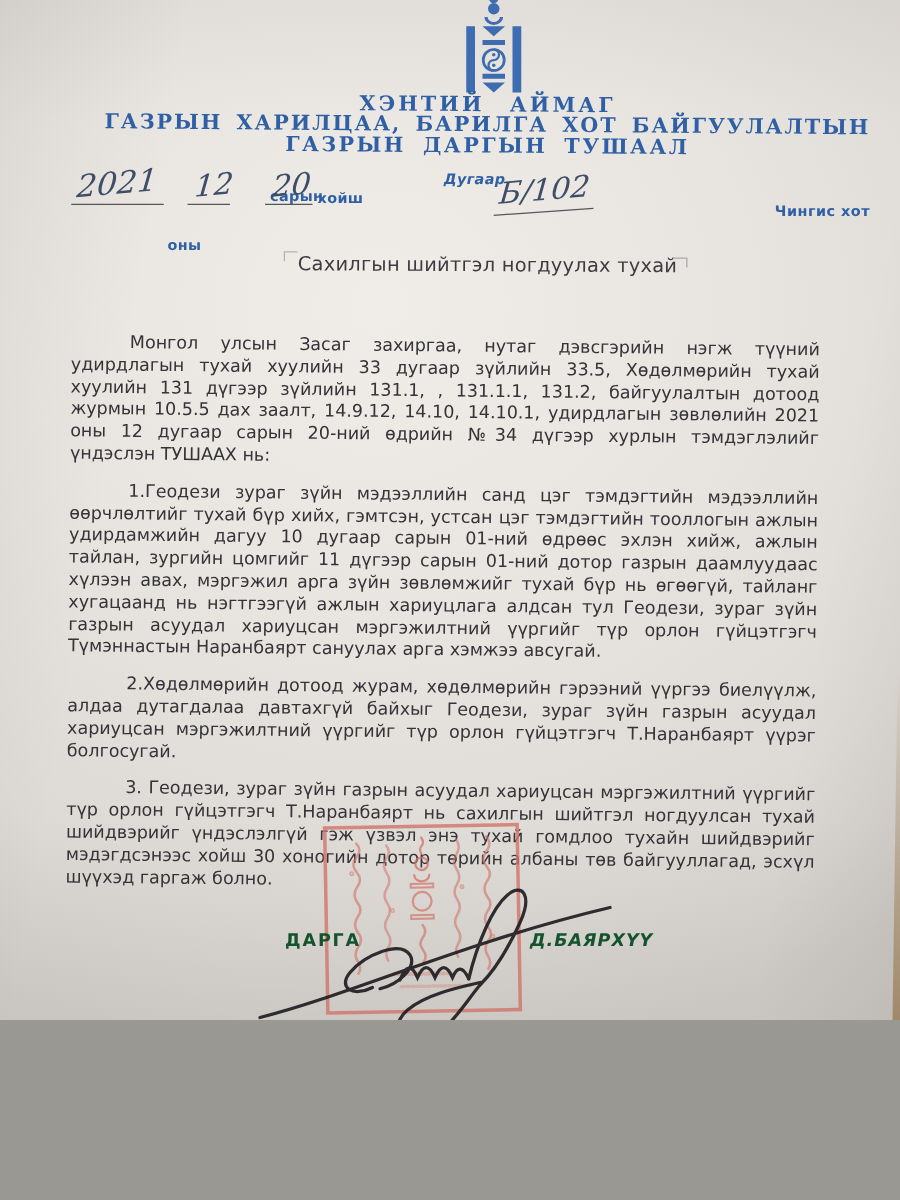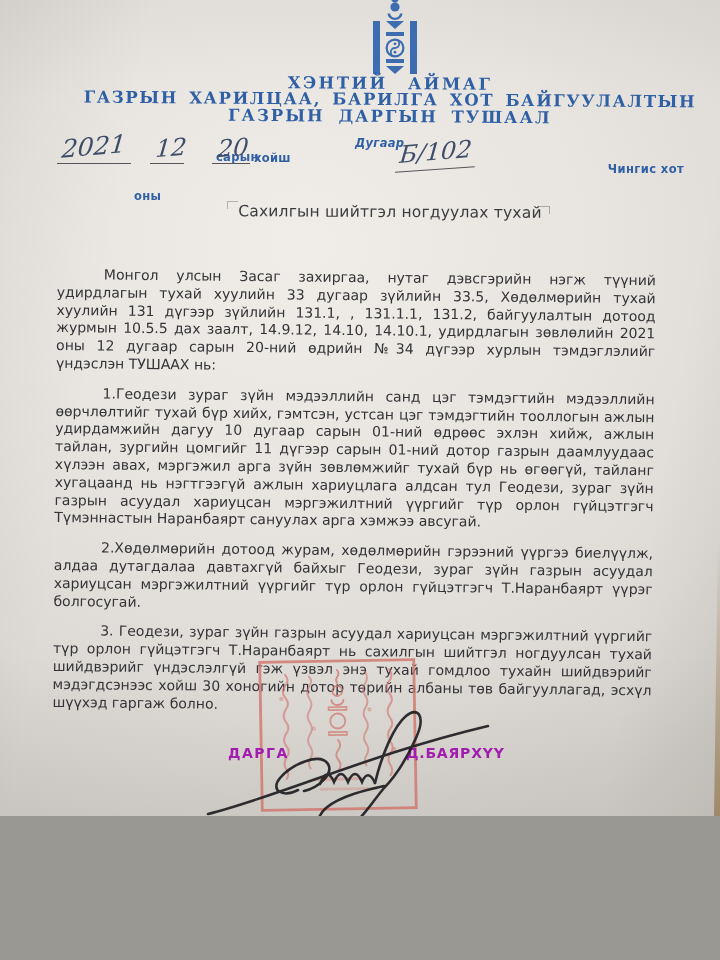--- a/index.html
+++ b/index.html
@@ -25,39 +25,39 @@
   }
   .hl1{font-size:16.5px;letter-spacing:2.5px;word-spacing:12px;line-height:17px;}
   .hl2{font-size:16.5px;letter-spacing:1.6px;word-spacing:4px;line-height:16.5px;}
   .hl3{font-size:16.5px;letter-spacing:2px;word-spacing:6px;line-height:16.5px;}
   .dlabel{position:absolute;color:#2f5fa5;font-weight:bold;font-size:11.5px;letter-spacing:.3px;}
   .hand{
     position:absolute;font-family:"DejaVu Serif","Liberation Serif",serif;font-style:italic;
     color:#3e4d68;transform:skewX(-10deg) rotate(-5deg);font-size:24px;white-space:nowrap;
   }
   .dline{position:absolute;border-bottom:1.6px solid #55555a;}
-  .city{position:absolute;right:36px;top:162px;color:#2f5fa5;font-weight:bold;font-size:11.5px;letter-spacing:.4px;}
+  .city{position:absolute;right:24px;top:162px;color:#2f5fa5;font-weight:bold;font-size:11.5px;letter-spacing:.4px;}
   .title{
     position:absolute;left:40px;top:203px;width:700px;text-align:center;
     font-size:15.5px;color:#3b3b40;letter-spacing:.2px;transform:rotate(.3deg);
   }
   .cb{position:absolute;width:10px;height:7px;}
   .cb-left{left:227px;top:201px;border-left:1.6px solid rgba(95,95,100,.4);border-top:1.6px solid rgba(95,95,100,.4);}
   .cb-right{left:539px;top:206px;border-right:1.6px solid rgba(95,95,100,.45);border-top:1.6px solid rgba(95,95,100,.45);}
   .bodytext{
     position:absolute;left:57px;top:266px;width:599px;
     font-size:14px;line-height:17.8px;color:#333338;text-align:justify;
     transform:rotate(.6deg);transform-origin:0 0;
   }
   .bodytext p{margin:0 0 12px 0;text-indent:47px;}
   .stamp{position:absolute;left:258px;top:658px;width:160px;height:154px;transform:rotate(-1deg);}
   .sig{position:absolute;left:170px;top:692px;width:350px;height:150px;}
-  .sig-label{position:absolute;top:745px;font-size:14px;font-weight:bold;color:#a21caf;}
+  .sig-label{position:absolute;top:745px;font-size:14px;font-weight:bold;color:#14532d;}
   .sig-darga{left:228px;letter-spacing:1.5px;}
-  .sig-name{left:406px;letter-spacing:.8px;}
+  .sig-name{left:424px;letter-spacing:.8px;font-style:italic;}
 </style>
 </head>
 <body>
 
 <div class="page">
   <div class="shade shade1"></div>
   <div class="shade shade2"></div>
   <div class="shade shade3"></div>
   <div class="desk-edge"></div>
 

